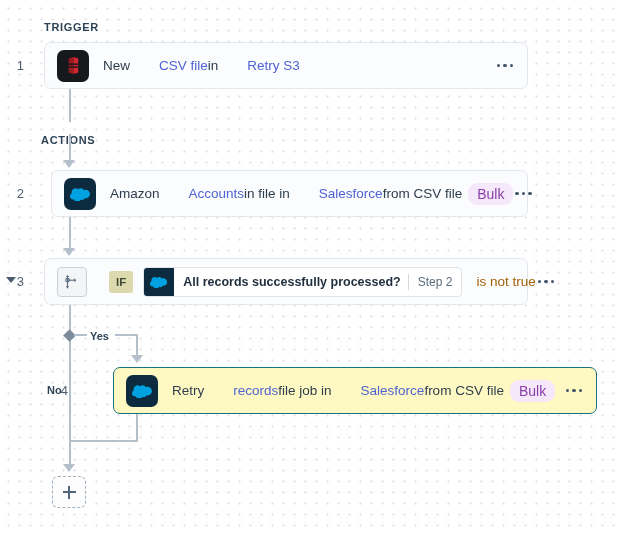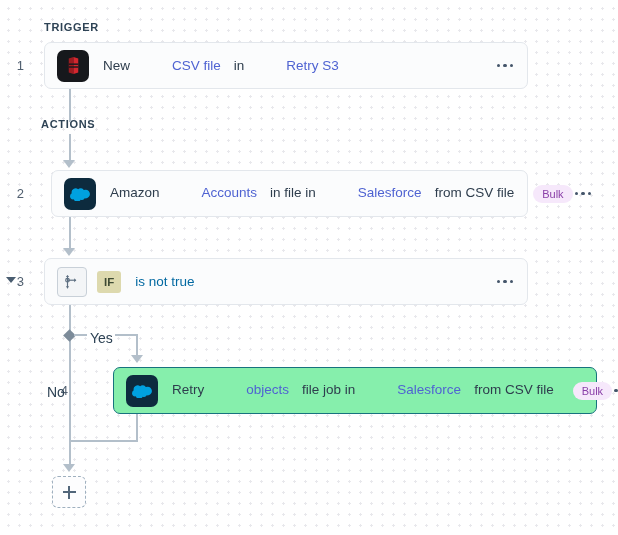--- a/index.html
+++ b/index.html
@@ -28,21 +28,21 @@
 
   
   .section-label {
     position: absolute;
     font-size: 11px;
     font-weight: bold;
     letter-spacing: 0.7px;
     color: #2e4355;
   }
   #label-trigger { left: 44px; top: 21px; }
-  #label-actions { left: 41px; top: 118px; }
+  #label-actions { left: 41px; top: 134px; }
 
   
   .step-num {
     position: absolute;
     width: 24px;
     text-align: right;
     font-size: 13px;
     color: #516070;
   }
   #num-1 { left: 0px;  top: 58px; }
@@ -79,39 +79,39 @@
 
   .branch-diamond {
     position: absolute;
     width: 9px; height: 9px;
     background: #7c8b99;
     transform: rotate(45deg);
   }
 
   .branch-label {
     position: absolute;
-    font-size: 14px;
-    font-weight: normal;
+    font-size: 11px;
+    font-weight: bold;
     color: #2e4355;
   }
   #branch-yes { left: 90px; top: 330px; }
   #branch-no  { left: 47px; top: 384px; }
 
   
   .card {
     position: absolute;
     background: #fbfcfd;
     border: 1px solid #e3e7ec;
     border-radius: 7px;
     display: flex;
     align-items: center;
     padding: 0 12px;
   }
   .card.selected {
-    background: #86efac;
+    background: #fef9c3;
     border: 1.6px solid #17727e;
   }
 
   #card-1 { left: 44px; top: 42px;  width: 484px; height: 47px; }
   #card-2 { left: 51px; top: 170px; width: 477px; height: 47px; }
   #card-3 { left: 44px; top: 258px; width: 484px; height: 47px; }
   #card-4 { left: 113px; top: 367px; width: 484px; height: 47px; }
 
   
   .app-tile {
@@ -135,30 +135,30 @@
     justify-content: center;
   }
 
   
   .card-text {
     margin-left: 14px;
     font-size: 13.5px;
     color: #2e3d4d;
     white-space: nowrap;
     display: flex;
-    align-items: flex-start;
-    gap: 13px;
+    align-items: center;
+    gap: 0;
   }
   .tok-link { color: #4f63d2; margin-left: 29px; }
   .tok-plain { color: #2e3d4d; }
 
   .badge-bulk {
     background: #f6e8fb;
     color: #8a3fa8;
-    font-size: 11px;
+    font-size: 14px;
     border-radius: 9px;
     padding: 3px 9px;
     margin-left: 6px;
   }
 
   
   .ellipsis {
     margin-left: auto;
     display: flex;
     gap: 3px;
@@ -177,21 +177,21 @@
     width: 30px; height: 30px;
     border: 1px solid #c8d0d8;
     border-radius: 4px;
     background: #f3f5f7;
     flex: none;
     display: flex;
     align-items: center;
     justify-content: center;
   }
   .if-badge {
-    margin-left: 10px;
+    margin-left: 22px;
     background: #ddd9ae;
     color: #3e4a33;
     font-size: 11.5px;
     font-weight: bold;
     border-radius: 3px;
     padding: 5px 7px;
     flex: none;
   }
   .cond-field {
     margin-left: 10px;
@@ -218,21 +218,21 @@
   }
   .cond-step {
     font-size: 12px;
     color: #5a6b7b;
     padding: 0 9px;
     white-space: nowrap;
   }
   .cond-operator {
     margin-left: 14px;
     font-size: 13.5px;
-    color: #0369a1;
+    color: #a16207;
     white-space: nowrap;
   }
 
   
   .add-btn {
     position: absolute;
     left: 52px; top: 476px;
     width: 34px; height: 32px;
     border: 1.6px dashed #9fb0bf;
     border-radius: 6px;
@@ -333,37 +333,47 @@
       <svg width="18" height="18" viewBox="0 0 20 20" aria-hidden="true">
         <path d="M5 3 L5 17" stroke="#5c6e80" stroke-width="1.3" fill="none"></path>
         <path d="M5 8 L14 8" stroke="#5c6e80" stroke-width="1.3" fill="none"></path>
         <circle cx="5" cy="8" r="2" fill="none" stroke="#5c6e80" stroke-width="1.3"></circle>
         <path d="M12.4 5.8 L14.8 8 L12.4 10.2 Z" fill="#5c6e80"></path>
         <path d="M3.2 14.8 L5 17.2 L6.8 14.8 Z" fill="#5c6e80"></path>
         <path d="M3.2 4.4 L5 2.2 L6.8 4.4 Z" fill="#5c6e80"></path>
       </svg>
     </div>
     <div class="if-badge">IF</div>
+    <div class="cond-field">
+      <div class="tile-sf-sm">
+        <svg width="18" height="13" viewBox="0 0 32 22" aria-hidden="true">
+          <path d="M12.4 4.6a5.6 5.6 0 0 1 8.6 1.2 6.8 6.8 0 0 1 2.8-.6c3.6 0 6.6 3 6.6 6.7s-3 6.6-6.6 6.6c-.45 0-.9-.05-1.3-.14a4.85 4.85 0 0 1-6.35 2 5.55 5.55 0 0 1-10.3-.45 5.1 5.1 0 0 1-1.05.11A5.2 5.2 0 0 1 0 15a5.2 5.2 0 0 1 2.6-4.5A6 6 0 0 1 12.4 4.6Z" fill="#00a1e0"></path>
+        </svg>
+      </div>
+      <span class="cond-label">All records successfully processed?</span>
+      <span class="cond-divider"></span>
+      <span class="cond-step">Step 2</span>
+    </div>
     <span class="cond-operator">is not true</span>
     <div class="ellipsis">
         <i></i>
         <i></i>
         <i></i>
       </div>
   </div>
 
   <div class="card selected" id="card-4">
     <div class="app-tile tile-sf">
       <svg width="21" height="15" viewBox="0 0 32 22" aria-hidden="true">
         <path d="M12.4 4.6a5.6 5.6 0 0 1 8.6 1.2 6.8 6.8 0 0 1 2.8-.6c3.6 0 6.6 3 6.6 6.7s-3 6.6-6.6 6.6c-.45 0-.9-.05-1.3-.14a4.85 4.85 0 0 1-6.35 2 5.55 5.55 0 0 1-10.3-.45 5.1 5.1 0 0 1-1.05.11A5.2 5.2 0 0 1 0 15a5.2 5.2 0 0 1 2.6-4.5A6 6 0 0 1 12.4 4.6Z" fill="#00a1e0"></path>
       </svg>
     </div>
     <div class="card-text">
       <span class="tok-plain">Retry</span>
-      <span class="tok-link">objects</span>
+      <span class="tok-link">records</span>
       <span class="tok-plain">file job in</span>
       <span class="tok-link">Salesforce</span>
       <span class="tok-plain">from CSV file</span>
       <span class="badge-bulk">Bulk</span>
     </div>
     <div class="ellipsis">
         <i></i>
         <i></i>
         <i></i>
       </div>

